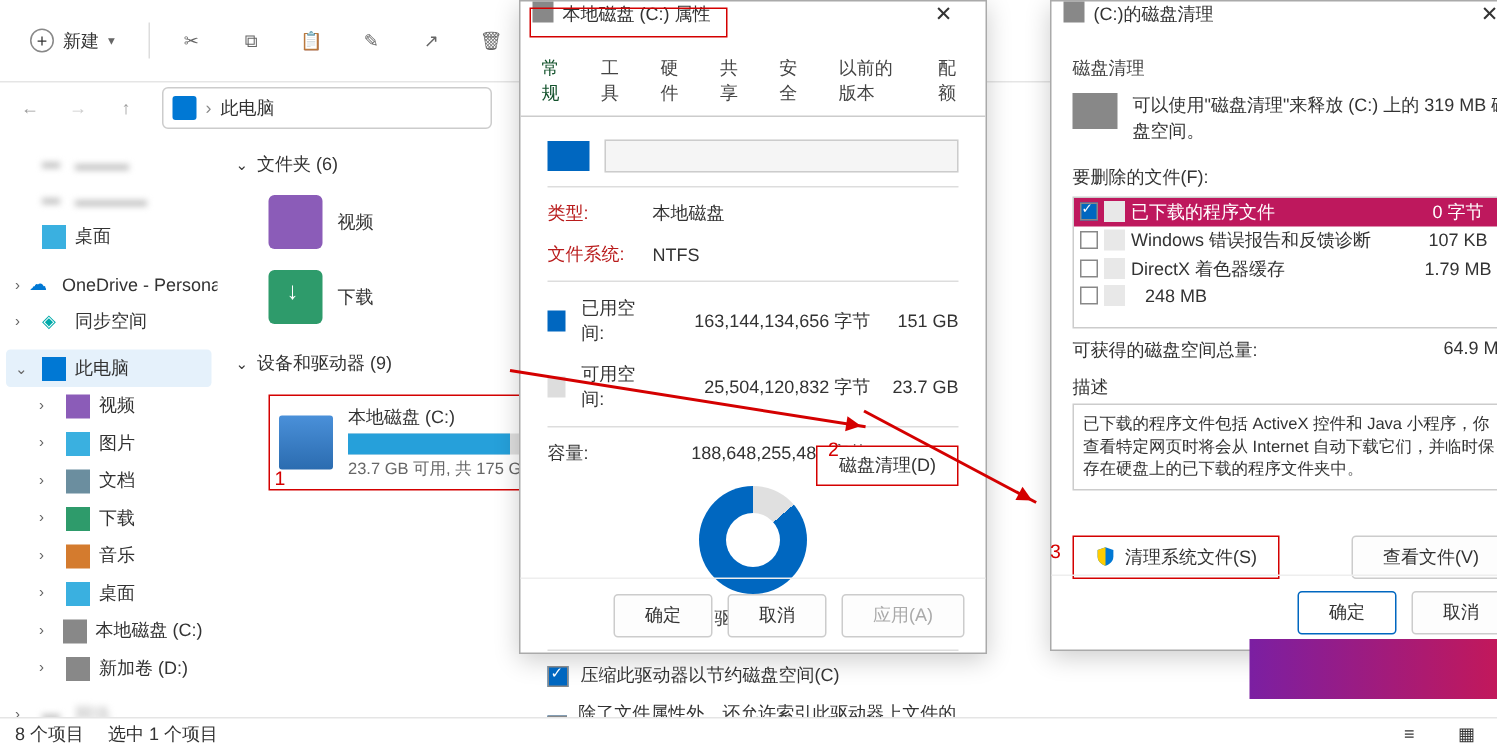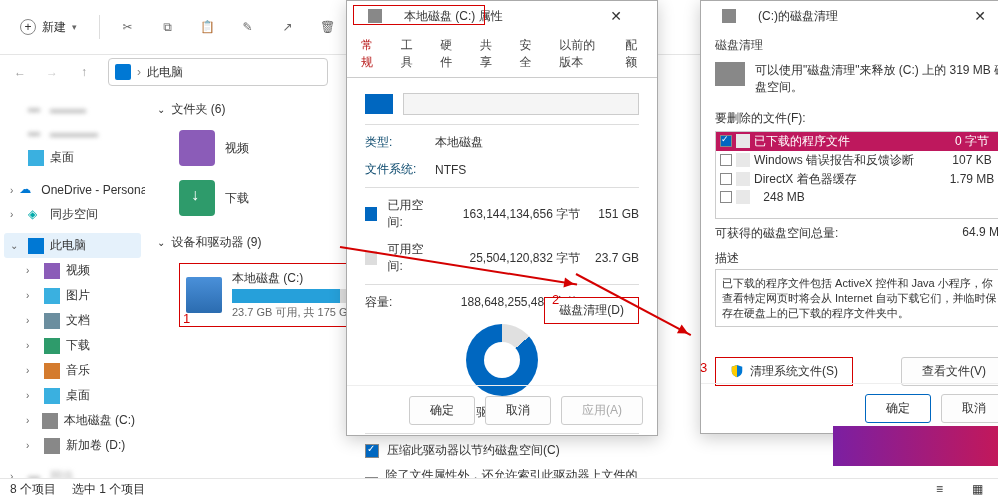--- a/index.html
+++ b/index.html
@@ -29,29 +29,29 @@
 .drive{display:flex;align-items:center;gap:10px;padding:6px;border:1px solid #d40000;width:185px;position:relative}
 .drive-ic{width:36px;height:36px;background:linear-gradient(#4a90d9,#2b6cb0);border-radius:2px}
 .drive-info{flex:1}
 .drive-bar{width:100%;height:14px;background:#e0e0e0;margin:2px 0;position:relative}
 .drive-fill{height:100%;background:#26a0da;width:86%}
 .drive-sub{font-size:11px;color:#666}
 .num-lbl{position:absolute;color:#d40000;font-size:13px}
 
 
 .dialog{position:absolute;background:#fff;border:1px solid #aaa;box-shadow:0 4px 16px rgba(0,0,0,.2)}
-.dlg-title{height:30px;display:flex;align-items:center;padding:0 21px;gap:22px}
+.dlg-title{height:30px;display:flex;align-items:flex-start;padding:0 8px;gap:6px}
 .dlg-title .t{flex:1}
 .dlg-x{width:40px;text-align:center;font-size:14px;color:#333}
 .tabs{display:flex;border-bottom:1px solid #ccc;padding:0 4px;gap:2px}
 .tab{padding:6px 10px;color:#444}
-.tab.active{color:#b91c1c}
+.tab.active{color:#14532d}
 .prop-body{padding:10px 18px}
 .prop-row{display:flex;align-items:center;padding:5px 0;gap:10px}
-.prop-lbl{width:60px;color:#0c4a6e}
+.prop-lbl{width:60px;color:#b91c1c}
 .prop-bytes{width:150px;text-align:right;font-variant-numeric:tabular-nums}
 .prop-gb{width:55px;text-align:right}
 .sq{width:14px;height:14px}
 .hr{height:1px;background:#ddd;margin:4px 0}
 .donut{width:72px;height:72px;border-radius:50%;background:conic-gradient(#e0e0e0 0 49deg,#0067c0 49deg 360deg);margin:8px auto 6px;position:relative}
 .donut::after{content:"";position:absolute;inset:18px;background:#fff;border-radius:50%}
 .drive-label{text-align:center;padding:2px 0;color:#444}
 .cleanup-btn{border:1px solid #d40000;padding:4px 14px;background:#fff;position:absolute;right:18px;top:296px}
 .chk-row{display:flex;align-items:center;gap:8px;padding:4px 0}
 .chk{width:14px;height:14px;border:1px solid #888;background:#0067c0;position:relative}

